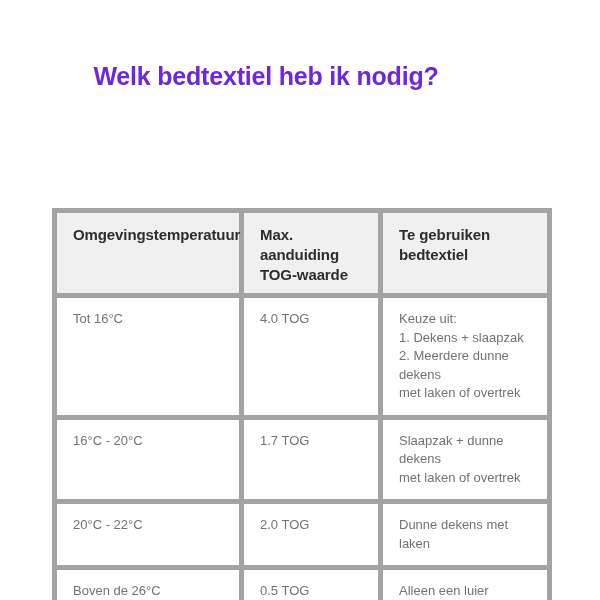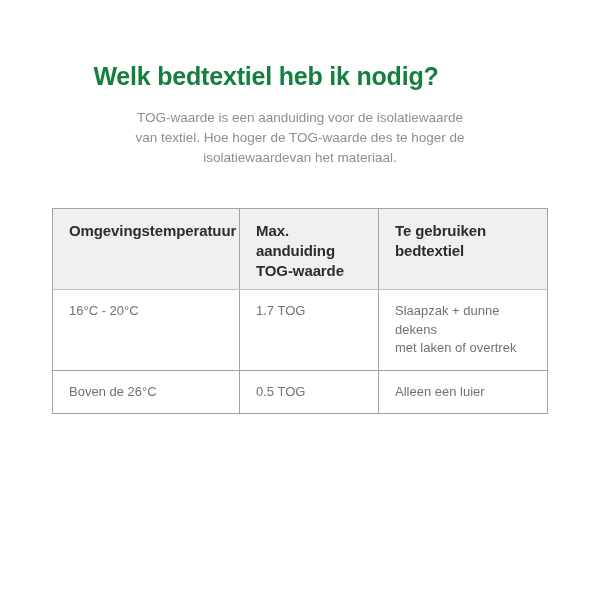--- a/index.html
+++ b/index.html
@@ -14,21 +14,21 @@
   }
   .page-title {
     position: absolute;
     top: 62px;
     left: 0;
     width: 532px;
     text-align: center;
     font-size: 25px;
     font-weight: 700;
     letter-spacing: -0.2px;
-    color: #15803d;
+    color: #6d28d9;
   }
   .page-subtitle {
     position: absolute;
     top: 108px;
     left: 0;
     width: 600px;
     text-align: center;
     font-size: 13.5px;
     line-height: 20px;
     color: #8e8e8e;
@@ -40,21 +40,21 @@
     left: 52px;
     width: 495px;
     border-collapse: collapse;
     table-layout: fixed;
     border: 1px solid #c6c6c6;
   }
   col.c1 { width: 187px; }
   col.c2 { width: 139px; }
   col.c3 { width: 169px; }
   th, td {
-    border: 1px solid #a3a3a3;
+    border: 5px solid #a3a3a3;
     vertical-align: top;
     text-align: left;
     padding: 12px 16px;
   }
   thead th {
     background: #f0f0f0;
     color: #2d2d2d;
     font-size: 15px;
     font-weight: 700;
     line-height: 20px;
@@ -78,45 +78,55 @@
   tr.row-3  { height: 72px; }
   tr.row-4  { height: 37px; }
 </style>
 </head>
 <body>
 
 <div class="canvas">
 
   <h1 class="page-title">Welk bedtextiel heb ik nodig?</h1>
 
-  <p class="page-subtitle">TOG-waarde is een aanduiding voor de isolatiewaarde
-van textiel. Hoe hoger de TOG-waarde des te hoger de
-isolatiewaardevan het materiaal.</p>
 
   <table class="tog-table">
     <colgroup>
       <col class="c1">
         <col class="c2">
         <col class="c3">
     </colgroup>
     <thead>
       <tr class="row-h">
         <th>Omgevingstemperatuur</th>
         <th>Max. aanduiding
 TOG-waarde</th>
         <th>Te gebruiken
 bedtextiel</th>
       </tr>
     </thead>
     <tbody>
+      <tr class="row-0">
+        <td>Tot 16°C</td>
+        <td>4.0 TOG</td>
+        <td>Keuze uit:
+1. Dekens + slaapzak
+2. Meerdere dunne dekens
+met laken of overtrek</td>
+      </tr>
       <tr class="row-1">
         <td>16°C - 20°C</td>
         <td>1.7 TOG</td>
         <td>Slaapzak + dunne dekens
 met laken of overtrek</td>
+      </tr>
+      <tr class="row-2">
+        <td>20°C - 22°C</td>
+        <td>2.0 TOG</td>
+        <td>Dunne dekens met laken</td>
       </tr>
       <tr class="row-4">
         <td>Boven de 26°C</td>
         <td>0.5 TOG</td>
         <td>Alleen een luier</td>
       </tr>
     </tbody>
   </table>
 
 </div>

